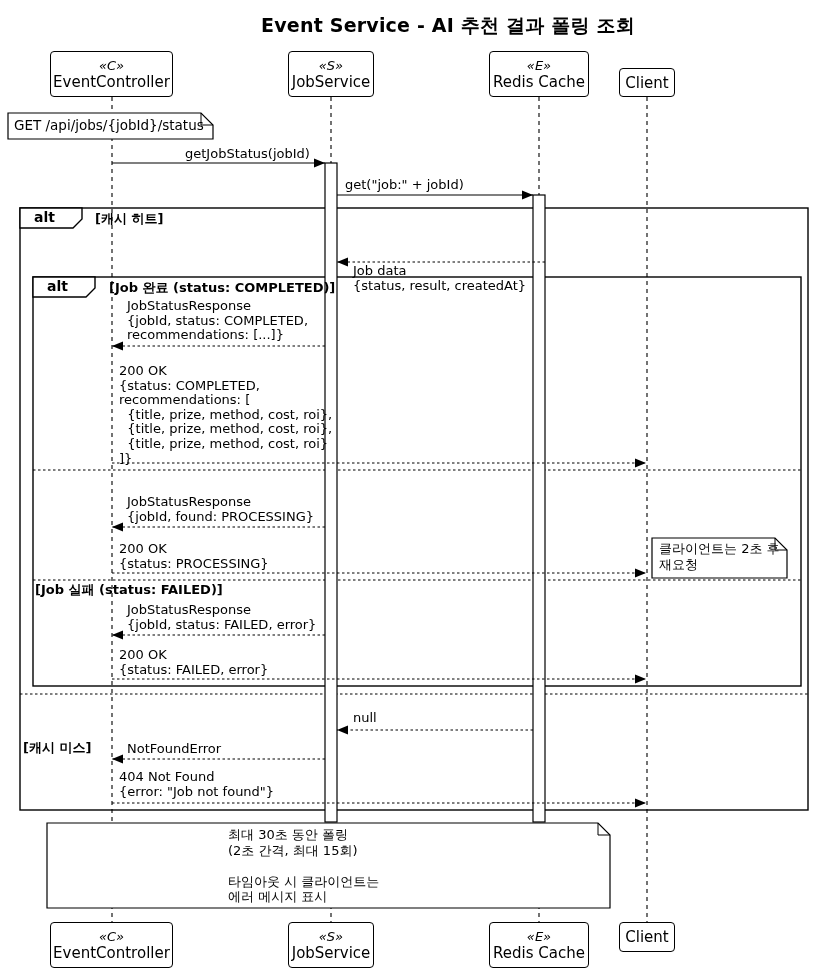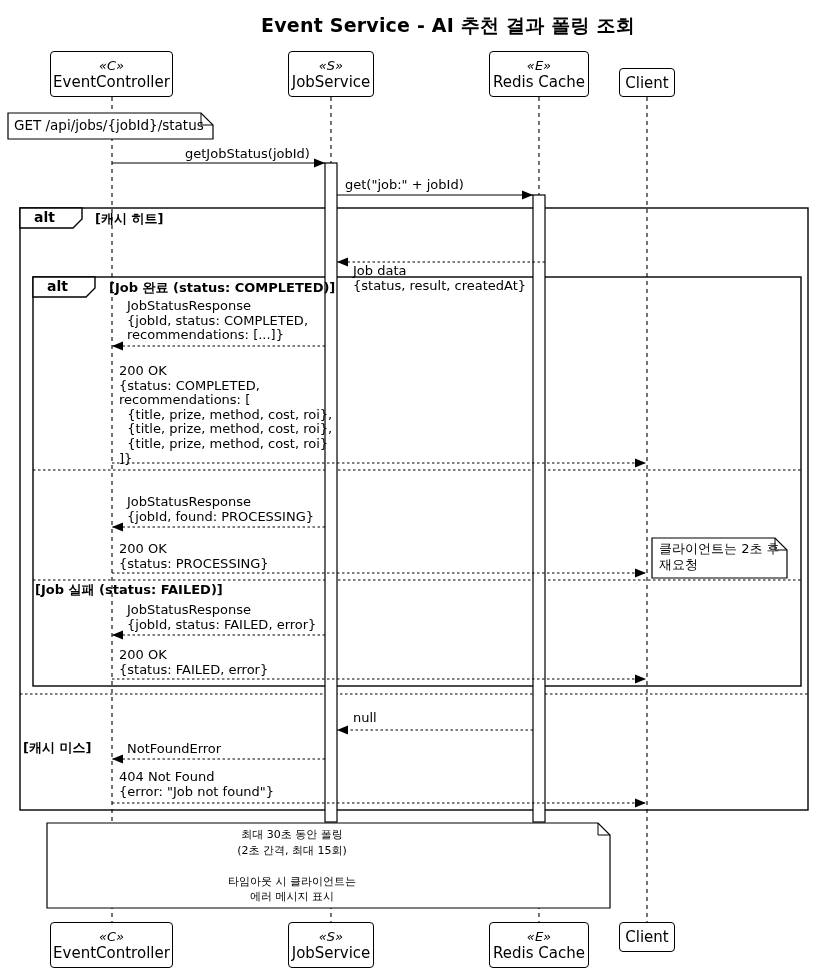--- a/index.html
+++ b/index.html
@@ -92,21 +92,21 @@
     <div class="abs msglbl" style="left: 119px; top: 364px;"><div>200 OK</div><div>{status: COMPLETED,</div><div>recommendations: [</div><div>  {title, prize, method, cost, roi},</div><div>  {title, prize, method, cost, roi},</div><div>  {title, prize, method, cost, roi}</div><div>]}</div></div>
     <div class="abs msglbl" style="left: 127px; top: 495px;"><div>JobStatusResponse</div><div>{jobId, found: PROCESSING}</div></div>
     <div class="abs msglbl" style="left: 119px; top: 542px;"><div>200 OK</div><div>{status: PROCESSING}</div></div>
     <div class="abs msglbl" style="left: 127px; top: 603px;"><div>JobStatusResponse</div><div>{jobId, status: FAILED, error}</div></div>
     <div class="abs msglbl" style="left: 119px; top: 648px;"><div>200 OK</div><div>{status: FAILED, error}</div></div>
     <div class="abs msglbl" style="left: 353px; top: 711px;"><div>null</div></div>
     <div class="abs msglbl" style="left: 127px; top: 742px;"><div>NotFoundError</div></div>
     <div class="abs msglbl" style="left: 119px; top: 770px;"><div>404 Not Found</div><div>{error: "Job not found"}</div></div>
     <div class="abs notetxt" style="left: 14px; top: 117px; font-size: 13.5px; line-height: 17px;"><div>GET /api/jobs/{jobId}/status</div></div>
     <div class="abs notetxt" style="left: 659px; top: 541px; font-size: 13px; line-height: 16px;"><div>클라이언트는 2초 후</div><div>재요청</div></div>
-    <div class="abs notetxt" style="left: 228px; top: 827px; font-size: 11px; line-height: 15.5px; text-align: center;"><div>최대 30초 동안 폴링</div><div>(2초 간격, 최대 15회)</div><div> </div><div>타임아웃 시 클라이언트는</div><div>에러 메시지 표시</div></div>
+    <div class="abs notetxt" style="left: 228px; top: 827px; font-size: 13px; line-height: 15.5px;"><div>최대 30초 동안 폴링</div><div>(2초 간격, 최대 15회)</div><div> </div><div>타임아웃 시 클라이언트는</div><div>에러 메시지 표시</div></div>
     <div class="pbox" style="left: 50px; top: 51px; width: 123px; height: 46px;">
       <div class="pst">«C»</div>
       <div class="pname">EventController</div>
     </div>
     <div class="pbox" style="left: 50px; top: 922px; width: 123px; height: 46px;">
       <div class="pst">«C»</div>
       <div class="pname">EventController</div>
     </div>
     <div class="pbox" style="left: 288px; top: 51px; width: 86px; height: 46px;">
       <div class="pst">«S»</div>

